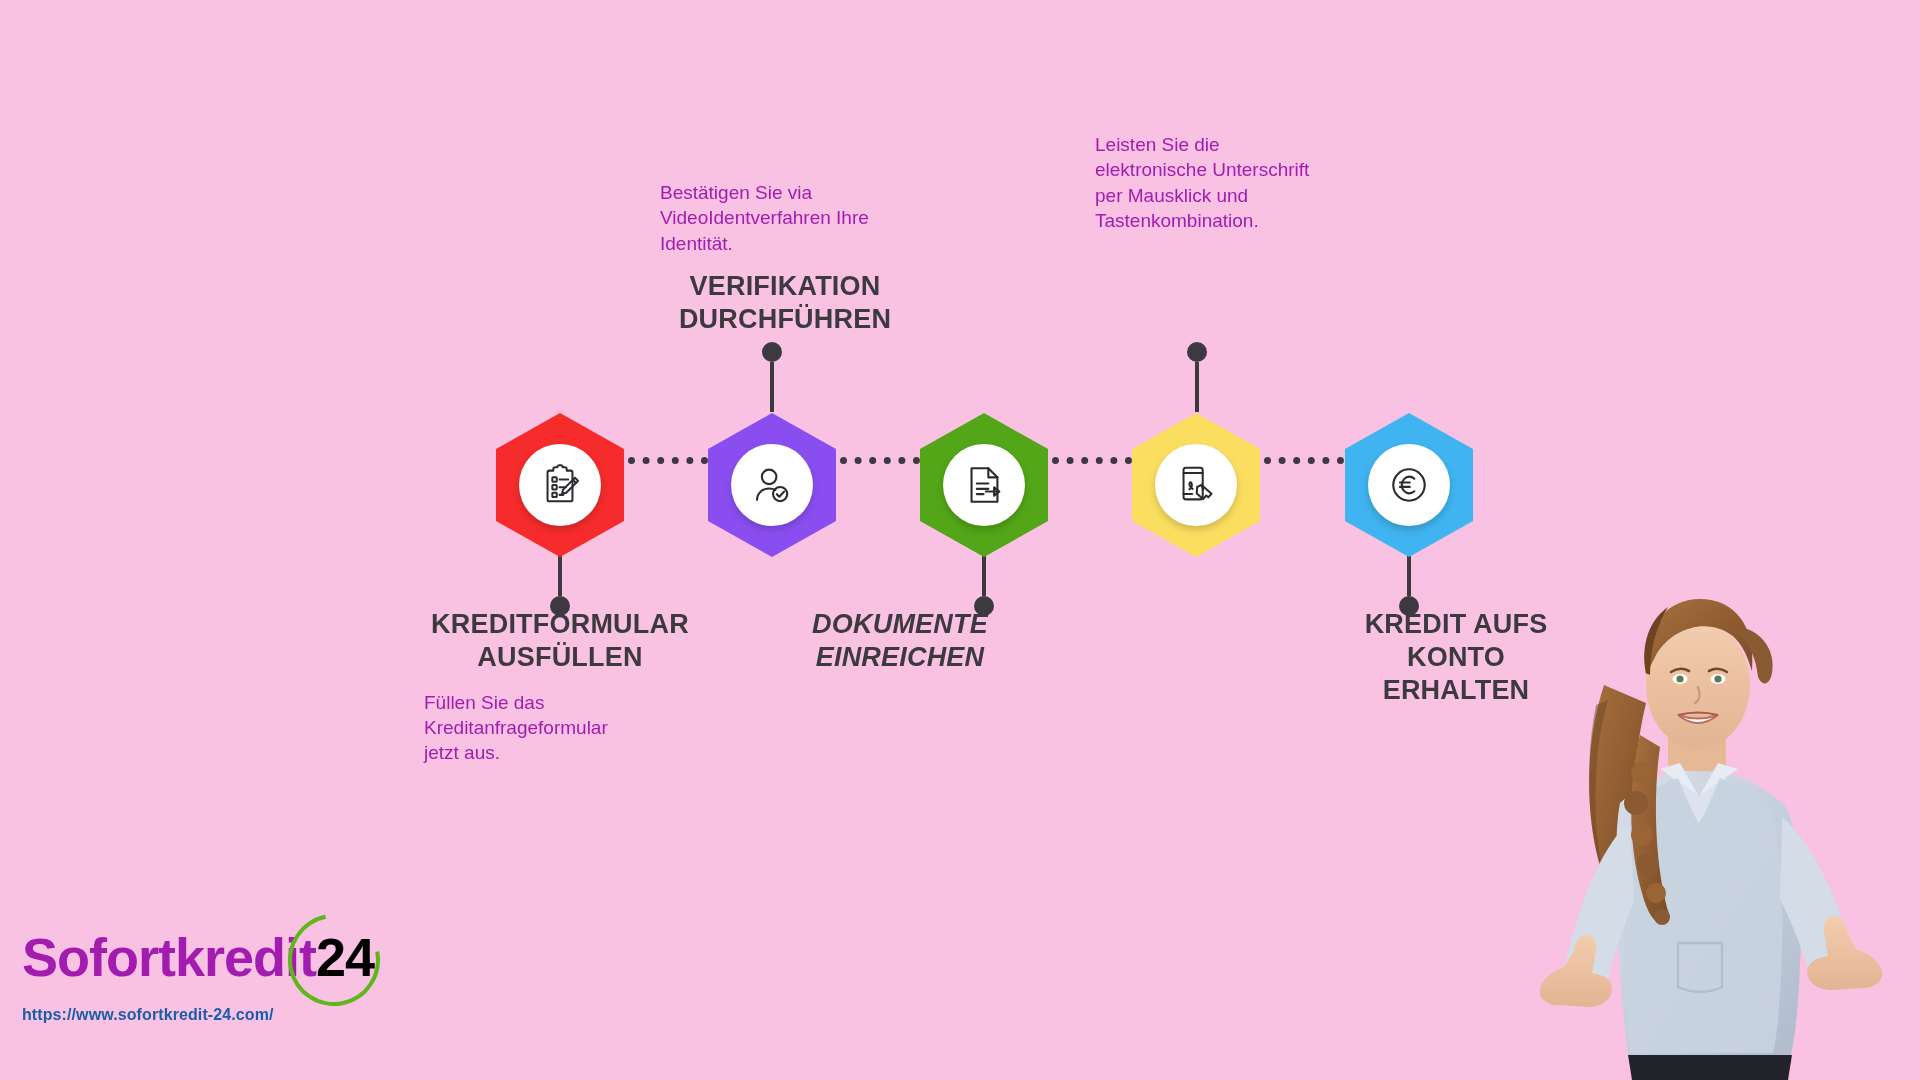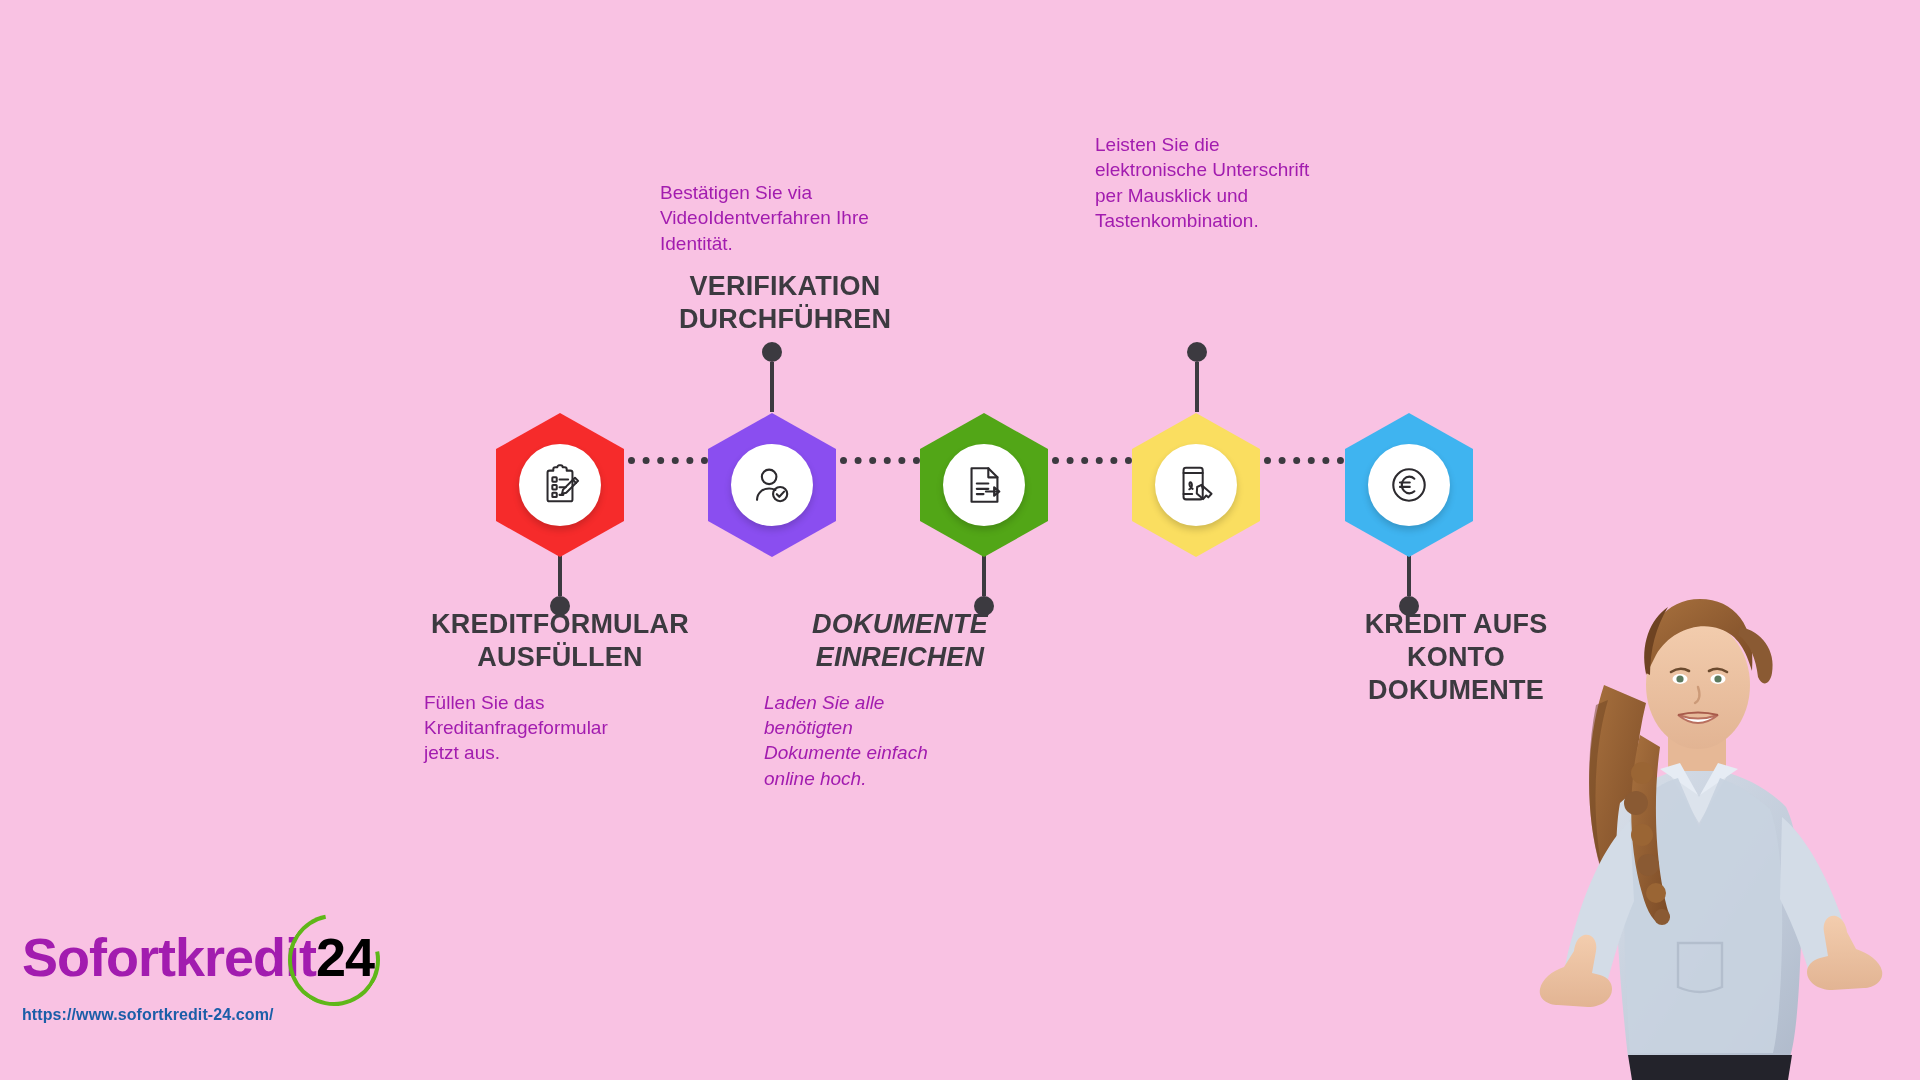--- a/index.html
+++ b/index.html
@@ -234,24 +234,20 @@
           <path d="M26 30.8h12.6"></path>
           <path d="M34.6 26.4l5.4 4.4-5.4 4.4z"></path>
         </svg>
       </span>
     </div>
   </div>
 
   <div class="step-block" style="left:764px; top:608px; width:272px;font-style:italic;">
     <p class="step-title">DOKUMENTE
 EINREICHEN</p>
-    <p class="step-desc desc-below">Laden Sie alle
-benötigten
-Dokumente einfach
-online hoch.</p>
   </div>
 
   <div class="step-block" style="left:1095px; top:132px; width:250px;">
     <p class="step-desc desc-above">Leisten Sie die
 elektronische Unterschrift
 per Mausklick und
 Tastenkombination.</p>
   </div>
 
   <div class="pin up" style="left:1186px; top:342px; height:70px;">
@@ -288,21 +284,21 @@
           <path d="M29.6 17.4c-1.4-1.3-3.3-2.1-5.3-2.1-4.3 0-7.8 3.9-7.8 8.7s3.5 8.7 7.8 8.7c2 0 3.9-.8 5.3-2.1"></path>
           <path d="M14.6 21.4h10.2M14.6 26h10.2"></path>
         </svg>
       </span>
     </div>
   </div>
 
   <div class="step-block" style="left:1088px; top:608px; width:272px; left:1320px;">
     <p class="step-title">KREDIT AUFS
 KONTO
-DOKUMENTE</p>
+ERHALTEN</p>
   </div>
 
   <div id="photo">
     <svg width="430" height="545" viewBox="0 0 430 545">
       <defs>
         <linearGradient id="shirtg" x1="0" y1="0" x2="1" y2="1">
           <stop offset="0%" stop-color="#D7DEE8"></stop>
           <stop offset="55%" stop-color="#C4CEDC"></stop>
           <stop offset="100%" stop-color="#AFBACB"></stop>
         </linearGradient>

